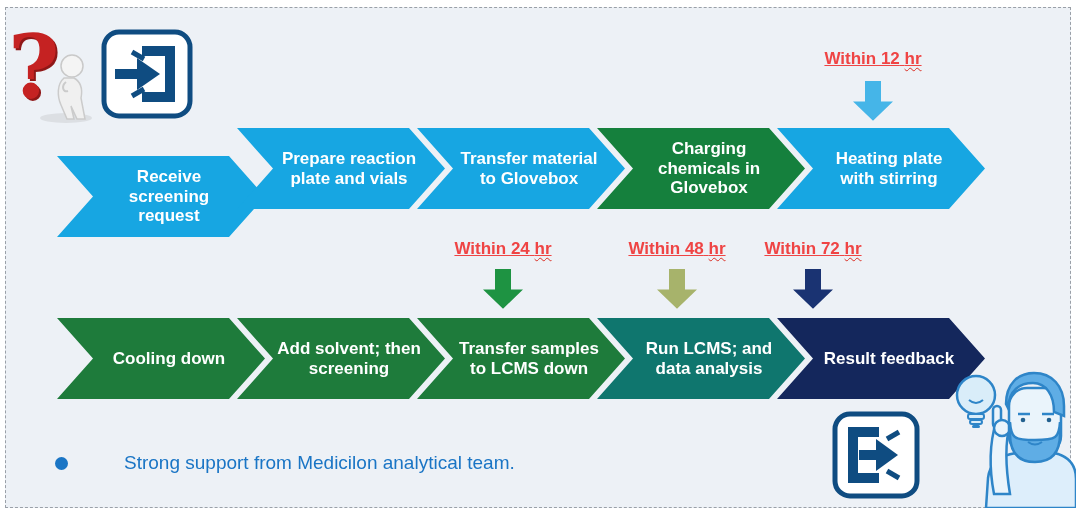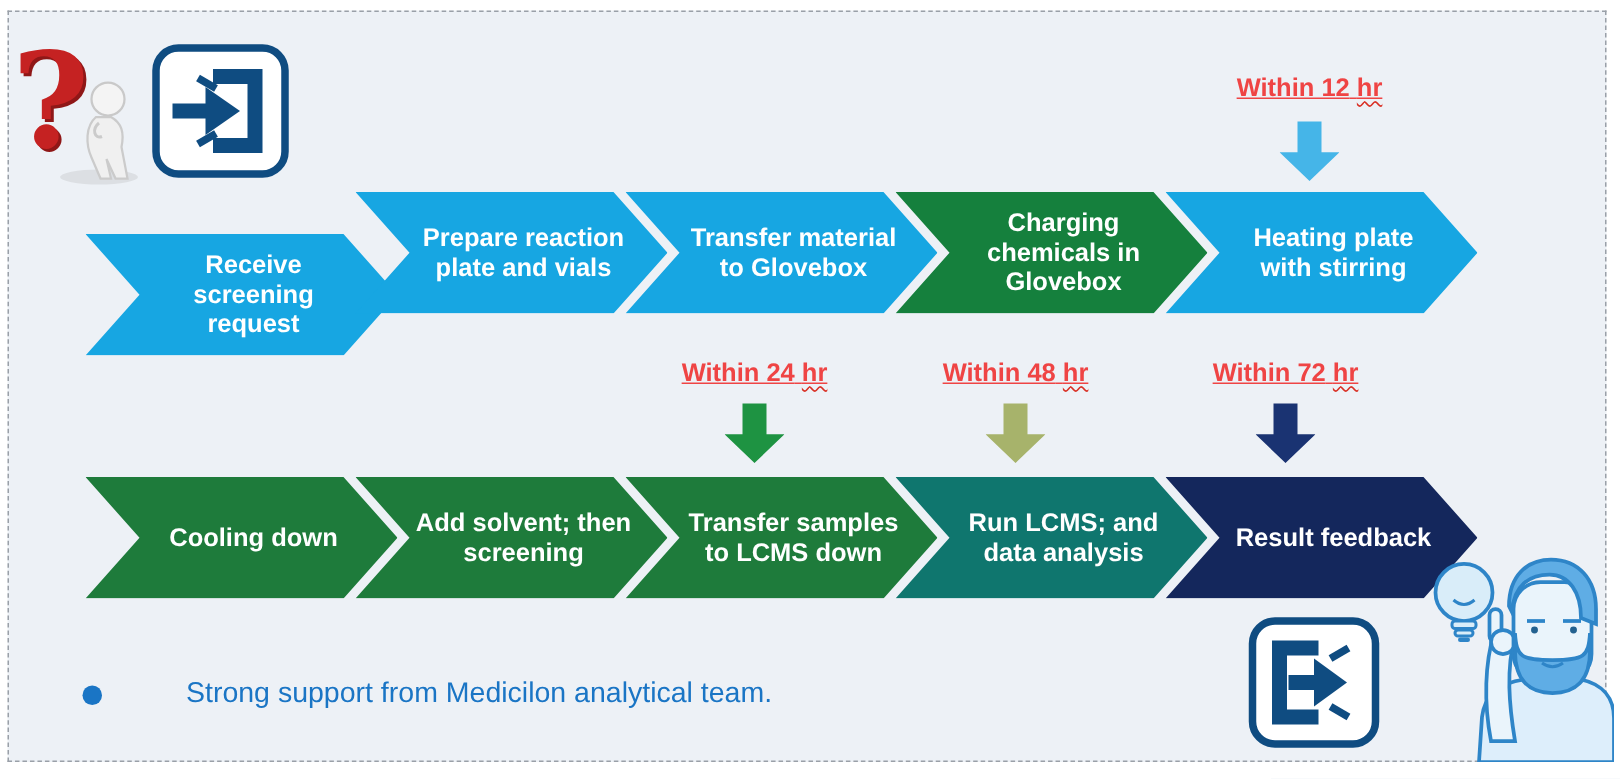--- a/index.html
+++ b/index.html
@@ -98,21 +98,21 @@
   </div>
 
   <div class="anno" style="left:399px;top:240px;">
     <span class="anno-text"><span>Within 24</span>&nbsp;<span class="unit">hr</span></span>
     <div class="down-arrow" style="background-color: rgb(30, 147, 66);"></div>
   </div>
   <div class="anno" style="left:573px;top:240px;">
     <span class="anno-text"><span>Within 48</span>&nbsp;<span class="unit">hr</span></span>
     <div class="down-arrow" style="background-color: rgb(167, 179, 107);"></div>
   </div>
-  <div class="anno" style="left:753px;top:240px;">
+  <div class="anno" style="left:709px;top:240px;">
     <span class="anno-text"><span>Within 72</span>&nbsp;<span class="unit">hr</span></span>
     <div class="down-arrow" style="background-color: rgb(26, 51, 114);"></div>
   </div>
 
   <svg class="abs" style="left:831px;top:410px;" width="90" height="90" viewBox="0 0 90 90">
     <rect x="4" y="4" width="82" height="82" rx="15" fill="#ffffff" stroke="#0f4c81" stroke-width="5"></rect>
     <path d="M48,22 L22,22 L22,68 L48,68" fill="none" stroke="#0f4c81" stroke-width="10"></path>
     <line x1="28" y1="45" x2="48" y2="45" stroke="#0f4c81" stroke-width="10"></line>
     <polygon points="45,29 67,45 45,61" fill="#0f4c81"></polygon>
     <line x1="56" y1="29" x2="68" y2="22" stroke="#0f4c81" stroke-width="5"></line>

